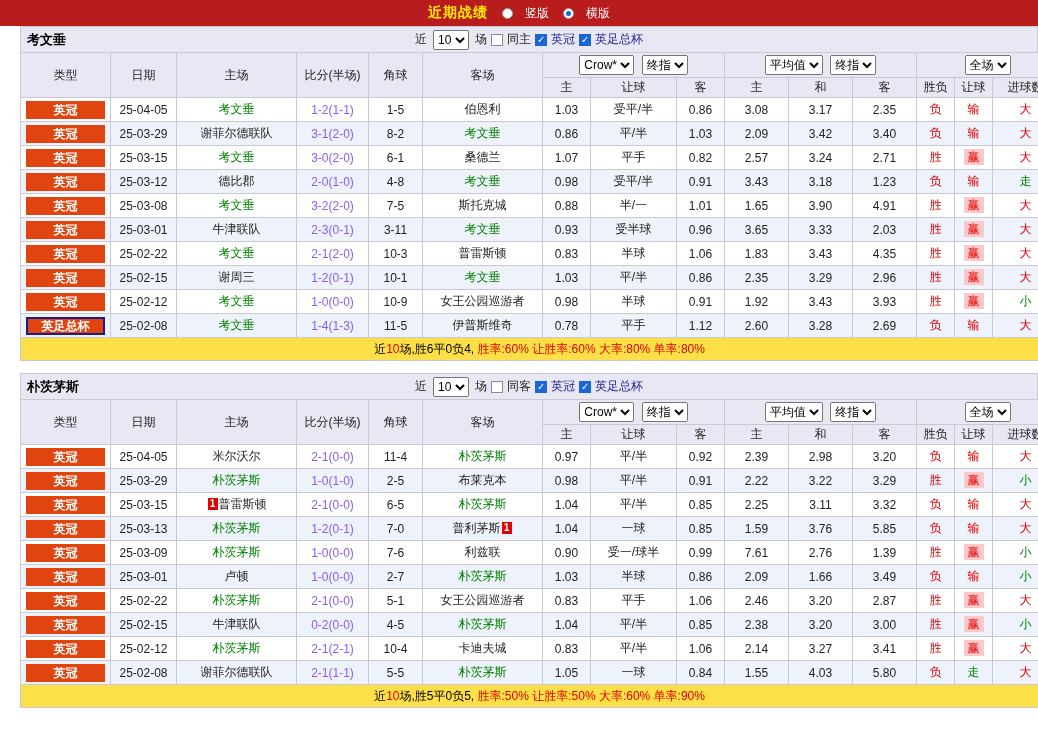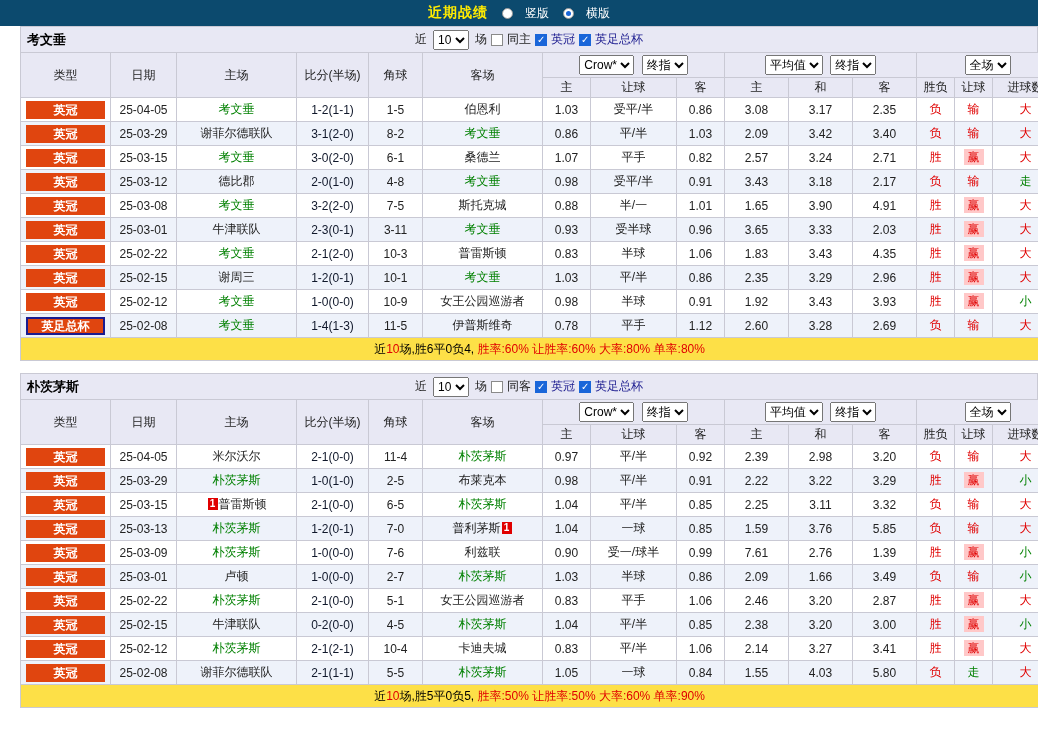--- a/index.html
+++ b/index.html
@@ -5,21 +5,21 @@
   * { box-sizing: border-box; margin: 0; padding: 0; }
   html,body { background:#fff; }
   body {
     width: 1038px;
     font-family: "Liberation Sans", "DejaVu Sans", sans-serif;
     font-size: 12px;
     color: #222;
   }
   
   .topbar {
-    height: 26px; background: #0c4a6e;
+    height: 26px; background: #b91c1c;
     display: flex; align-items: center; justify-content: center; gap: 14px;
   }
   .topbar .title { color: #ffeb00; font-weight: bold; font-size: 14px; letter-spacing: 1px; }
   .radio-opt { display: inline-flex; align-items: center; gap: 12px; color: #fff; cursor: pointer; }
   .rb { width: 11px; height: 11px; border-radius: 50%; background: #fff; border: 1px solid #999; display: inline-block; position: relative; }
   .rb.sel::after { content: ""; position: absolute; left: 2px; top: 2px; width: 5px; height: 5px; border-radius: 50%; background: #1a66d9; }
 
   
   .section { margin: 0; padding-left: 20px; }
   .section + .section { margin-top: 12px; }
@@ -48,21 +48,21 @@
   tbody tr:nth-child(even) td { background: #eef2fa; }
   tfoot td { height: 23px; background: #fde047; }
   select { font-size: 12px; height: 20px; font-family: inherit; margin: 0 2px; }
 
   .type-badge {
     display: block; margin: 2px 4px; background: #e0450f; color: #fff;
     font-weight: bold; line-height: 18px; cursor: pointer;
   }
   .type-badge.cup { border: 2px solid #1b1b8f; line-height: 14px; }
   .self { color: #008000; }
-  .score { color: #0f172a; cursor: pointer; }
+  .score { color: #8b5cf6; cursor: pointer; }
   td.red, .red { color: #e00000; }
   td.green, .green { color: #008000; }
   .win { background: #ffc8c8; color: #e00000; padding: 1px 4px; }
   .lose { color: #e00000; }
   .push { color: #008000; }
   .card {
     display: inline-block; background: #e00000; color: #fff;
     font-size: 10px; line-height: 12px; min-width: 10px; padding: 0 1px;
     margin: 0 1px; vertical-align: 1px; font-weight: bold;
   }
@@ -214,21 +214,21 @@
           <td>25-03-12</td>
           <td class="">德比郡</td>
           <td class="score">2-0(1-0)</td>
           <td>4-8</td>
           <td class="self">考文垂</td>
           <td>0.98</td>
           <td>受平/半</td>
           <td>0.91</td>
           <td>3.43</td>
           <td>3.18</td>
-          <td>2.17</td>
+          <td>1.23</td>
           <td class="red">负</td>
           <td><span class="lose">输</span></td>
           <td class="green">走</td>
         </tr>
         <tr>
           <td>
             <span class="type-badge">英冠</span>
           </td>
           <td>25-03-08</td>
           <td class="self">考文垂</td>

